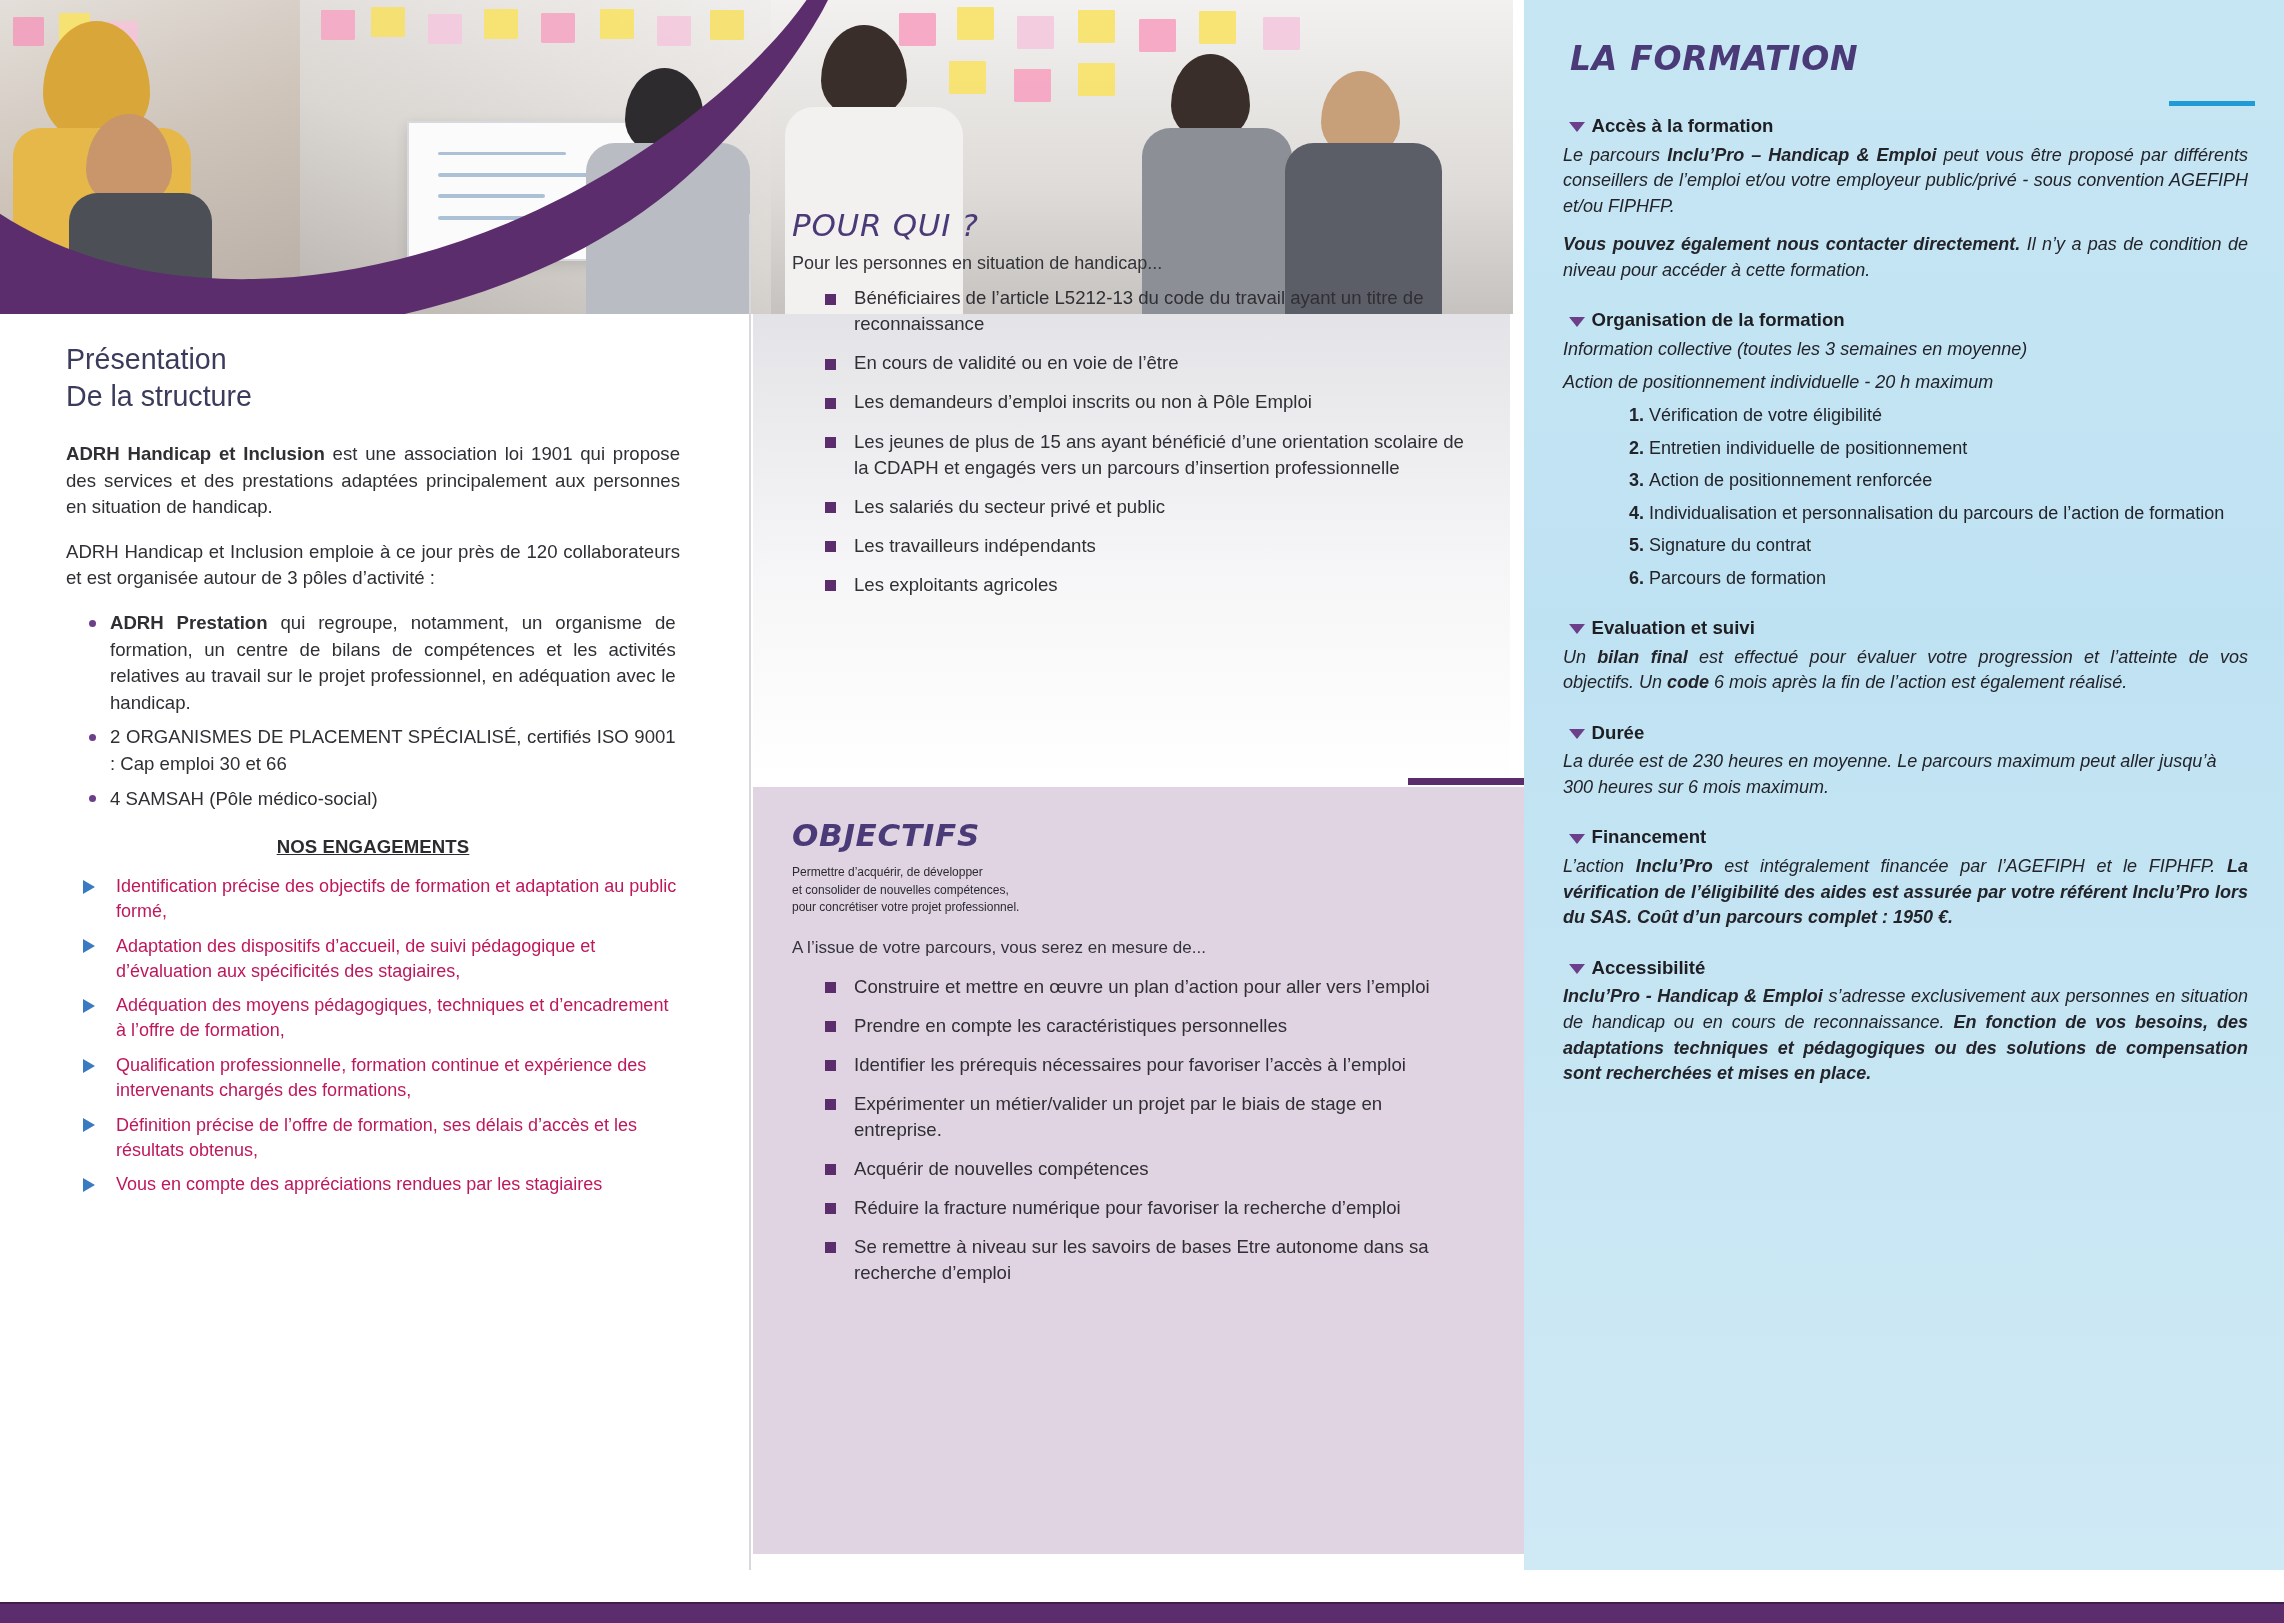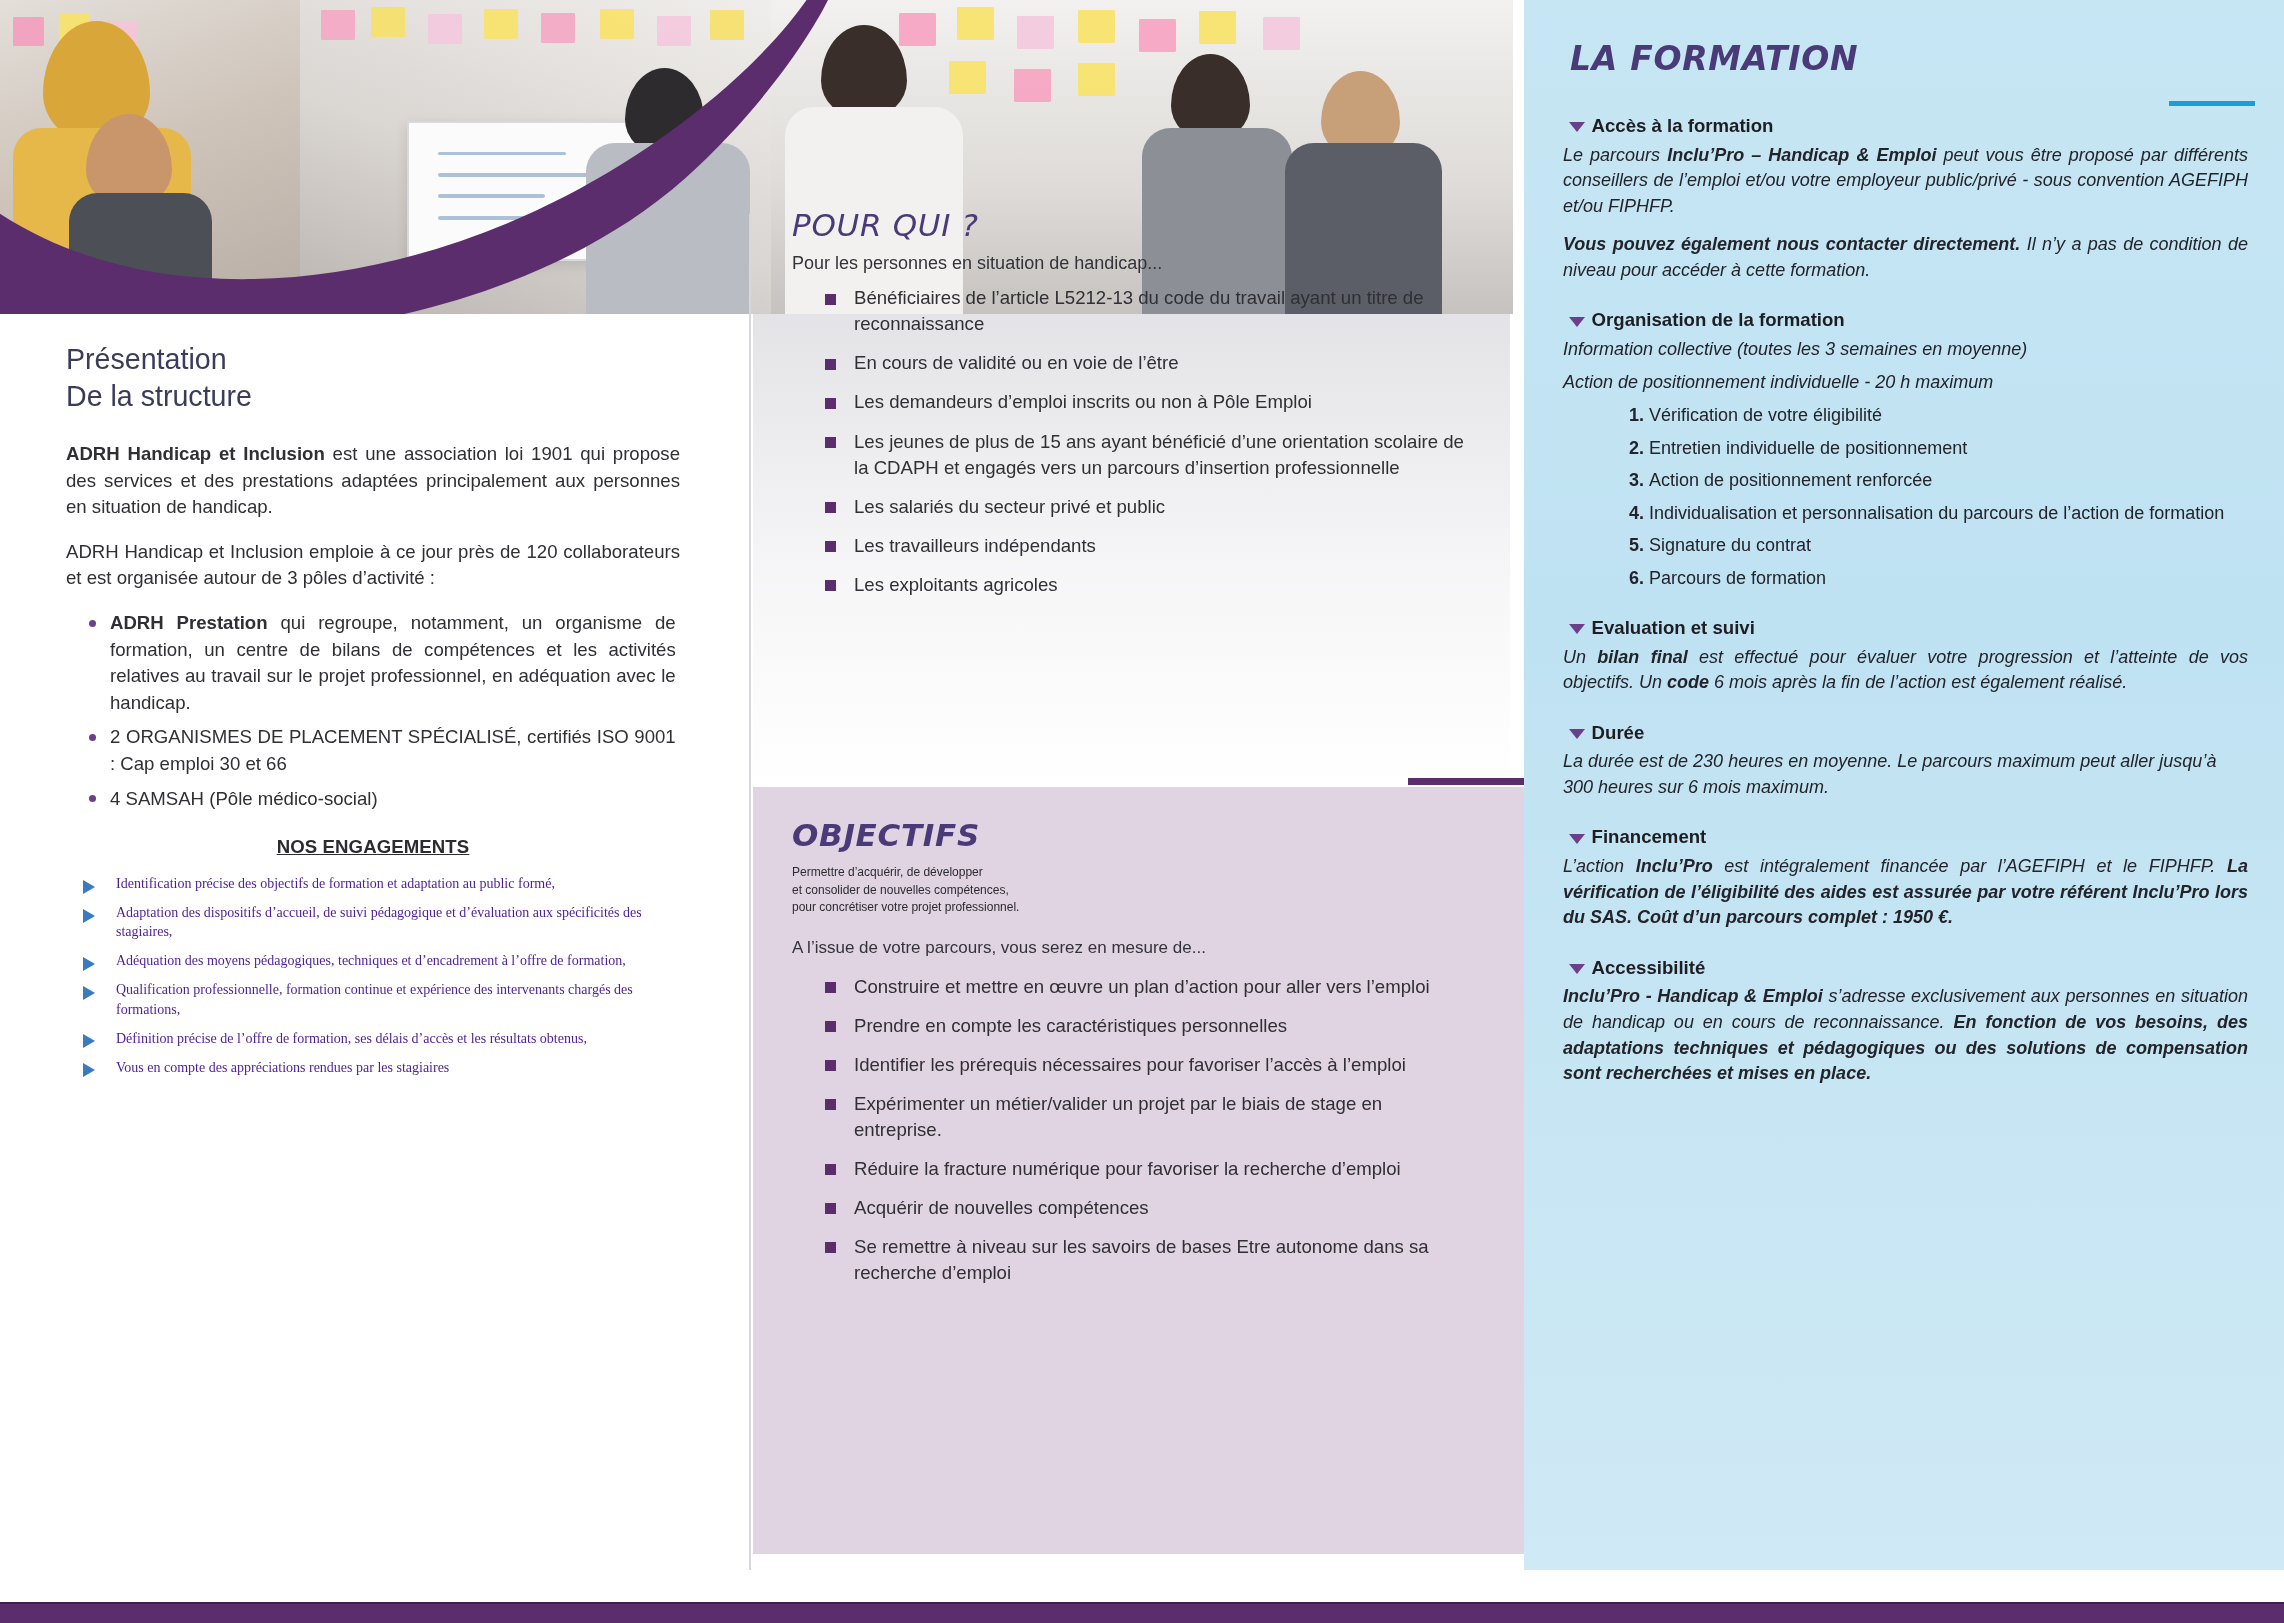--- a/index.html
+++ b/index.html
@@ -129,25 +129,24 @@
     letter-spacing: 0.1px;
   }
 
   ul.bullets-tri {
     list-style: none;
     margin: 0;
     padding: 0 0 0 50px;
   }
   ul.bullets-tri > li {
     position: relative;
-    font-size: 14px;
+    font-size: 18px;
     line-height: 1.40;
     margin-bottom: 9.3px;
-    color: #4c1d95;
-    font-family: Liberation Serif, serif;
+    color: #be185d;
   }
   ul.bullets-tri > li::before {
     content: "";
     position: absolute;
     left: -33px; top: 5.7px;
     width: 0; height: 0;
     border-left: 12px solid #3a7ac0;
     border-top: 7.9px solid transparent;
     border-bottom: 7.9px solid transparent;
   }
@@ -467,22 +466,22 @@
         <span>Permettre d’acquérir, de développer</span><br>
         <span>et consolider de nouvelles compétences,</span><br>
         <span>pour concrétiser votre projet professionnel.</span>
       </p>
       <p class="obj-lead">A l’issue de votre parcours, vous serez en mesure de...</p>
       <ul class="sq-purple">
         <li>Construire et mettre en œuvre un plan d’action  pour aller vers l’emploi</li>
         <li>Prendre en compte les caractéristiques personnelles</li>
         <li>Identifier les prérequis nécessaires pour favoriser l’accès à  l’emploi</li>
         <li>Expérimenter un métier/valider un projet  par le biais de stage en entreprise.</li>
+        <li>Acquérir de nouvelles compétences</li>
         <li>Réduire la fracture numérique pour favoriser la recherche d’emploi</li>
-        <li>Acquérir de nouvelles compétences</li>
         <li>Se remettre à niveau sur les savoirs de bases Etre autonome dans sa recherche d’emploi</li>
       </ul>
     </div>
   </div>
 </section>
 
 <section class="col-right">
   <div class="right-inner">
     <h2 class="formation-title">LA FORMATION</h2>
     <div class="blue-rule"></div>

